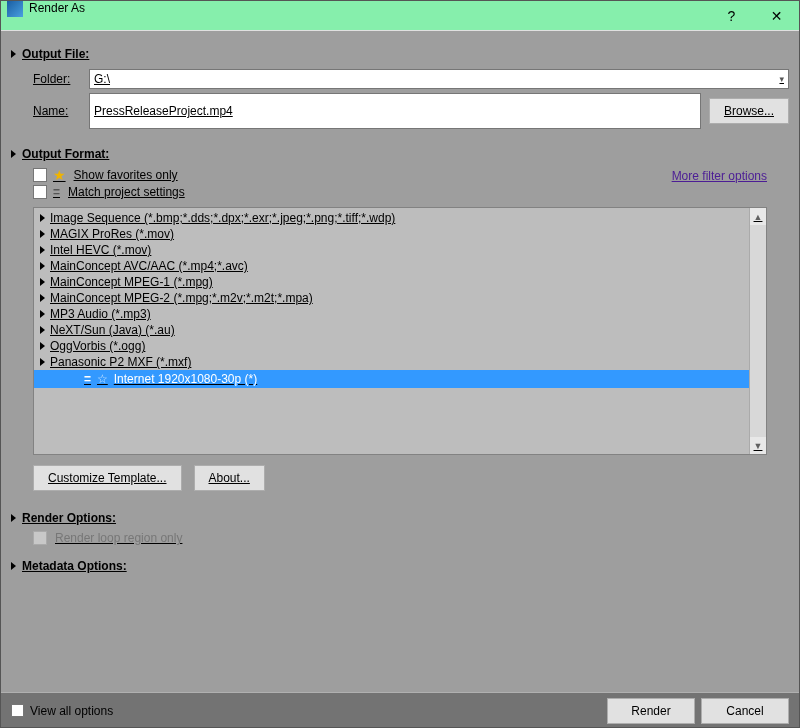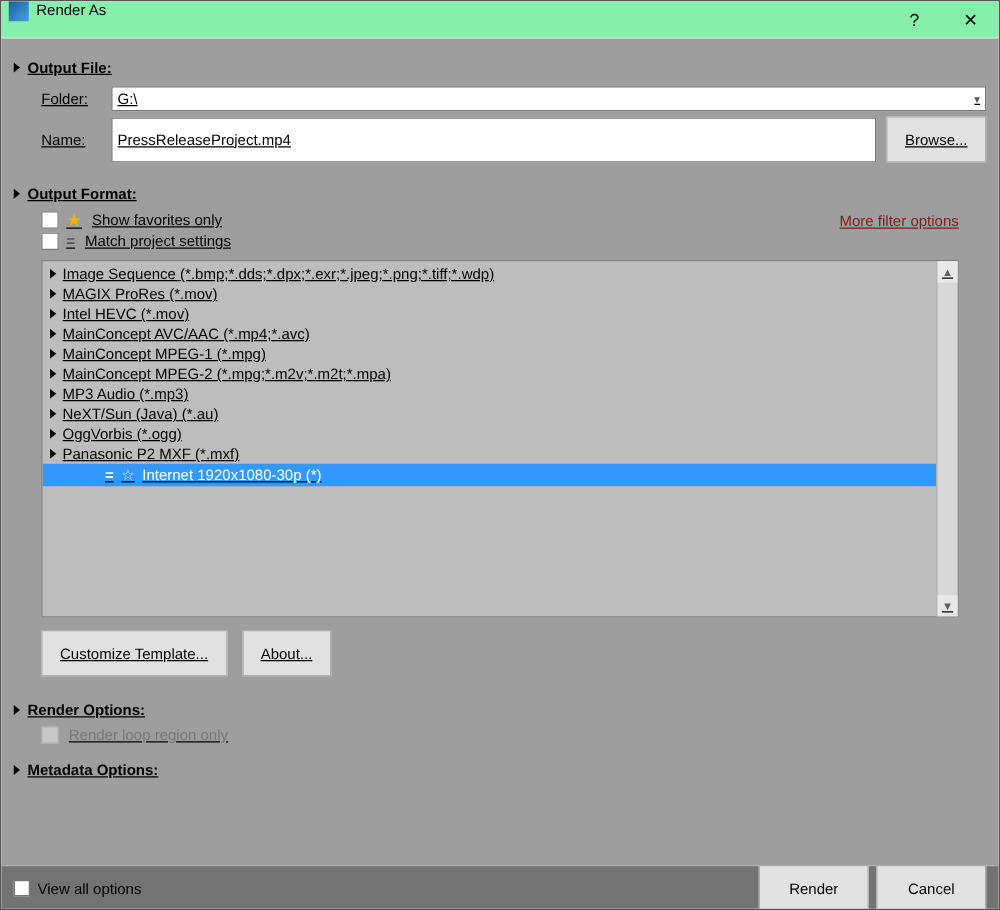--- a/index.html
+++ b/index.html
@@ -12,28 +12,28 @@
     .content { background: #9e9e9e; height: 661px; overflow: hidden; padding-top: 4px;}
     .section { margin: 8px 10px 0 10px; text-decoration: underline; }
     .section-header { display: flex; align-items: center; font-weight: bold; font-size: 13px; color: #000; cursor: default; padding: 4px 0;}
     .section-header .tri { width: 0; height: 0; border-left: 5px solid #000; border-top: 4px solid transparent; border-bottom: 4px solid transparent; margin-right: 6px; transform: rotate(0deg);}
     .form-row { display: flex; align-items: center; margin: 4px 0 4px 22px; }
     .form-row .lbl { width: 56px; color: #000; }
     .form-row .combo { flex: 1; height: 20px; background: #fff; border: 1px solid #767676; display: flex; align-items: center; padding: 0 4px; justify-content: space-between;}
     .combo .chev { font-size: 9px; color: #555;}
     .form-row input[type=text] { flex: 1; height: 22px; border: 1px solid #767676; padding: 17px 4px; background: #fff; }
     .browse-btn { margin-left: 8px; }
-    .std-btn { height: 37px; padding: 0 14px; background: #e1e1e1; border: 1px solid #adadad; cursor: default; font-size: 12px;}
+    .std-btn { height: 26px; padding: 0 14px; background: #e1e1e1; border: 1px solid #adadad; cursor: default; font-size: 12px;}
     .format-section { margin-top: 14px;}
     .opts-row { display: flex; align-items: center; margin: 2px 0 2px 22px; }
     .opts-row .cb { width: 14px; height: 14px; border:1px solid #767676; background:#fff; margin-right:6px;}
     .opts-row .star { color:#f0b400; margin-right: 8px; font-size:14px;}
     .opts-row .eq { color:#555; margin-right:8px; font-weight:bold;}
-    .more-filter { position: absolute; right: 22px; color:#7f1d1d; text-decoration: underline; cursor: pointer;}
-    .fmt-list-wrap { margin: 8px 22px 0 22px; border:1px solid #828282; background:#bdbdbd; height: 286px; display:flex;}
+    .more-filter { position: absolute; right: 22px; color:#4c1d95; text-decoration: underline; cursor: pointer;}
+    .fmt-list-wrap { margin: 8px 22px 0 22px; border:1px solid #828282; background:#bdbdbd; height: 248px; display:flex;}
     .fmt-list { flex:1; overflow:hidden; padding-top:2px;}
     .fmt-item { display:flex; align-items:center; padding: 1px 0 1px 6px; font-size:12px; color:#000;}
     .fmt-item .tri-sm { width:0;height:0;border-left:5px solid #000;border-top:4px solid transparent;border-bottom:4px solid transparent;margin-right:5px;}
     .fmt-item.exp .tri-sm { transform:rotate(90deg);}
     .sub-item{ display:flex; align-items:center; background:#3399ff; color:#fff; padding:2px 0 2px 50px; font-size:12px;}
     .sub-item .eq-i{ color:#fff; font-weight:bold; margin-right:6px;}
     .sub-item .star-o{ color:#cce6ff; margin-right:6px;}
     .scrollbar{ width:17px; background:#d8d8d8; border-left:1px solid #aaa; display:flex; flex-direction:column; justify-content:space-between;}
     .sb-btn{height:17px; background:#e8e8e8; display:flex;align-items:center;justify-content:center; font-size:9px;color:#606060;}
     .btn-row{ margin:10px 22px; display:flex; gap:12px;}

